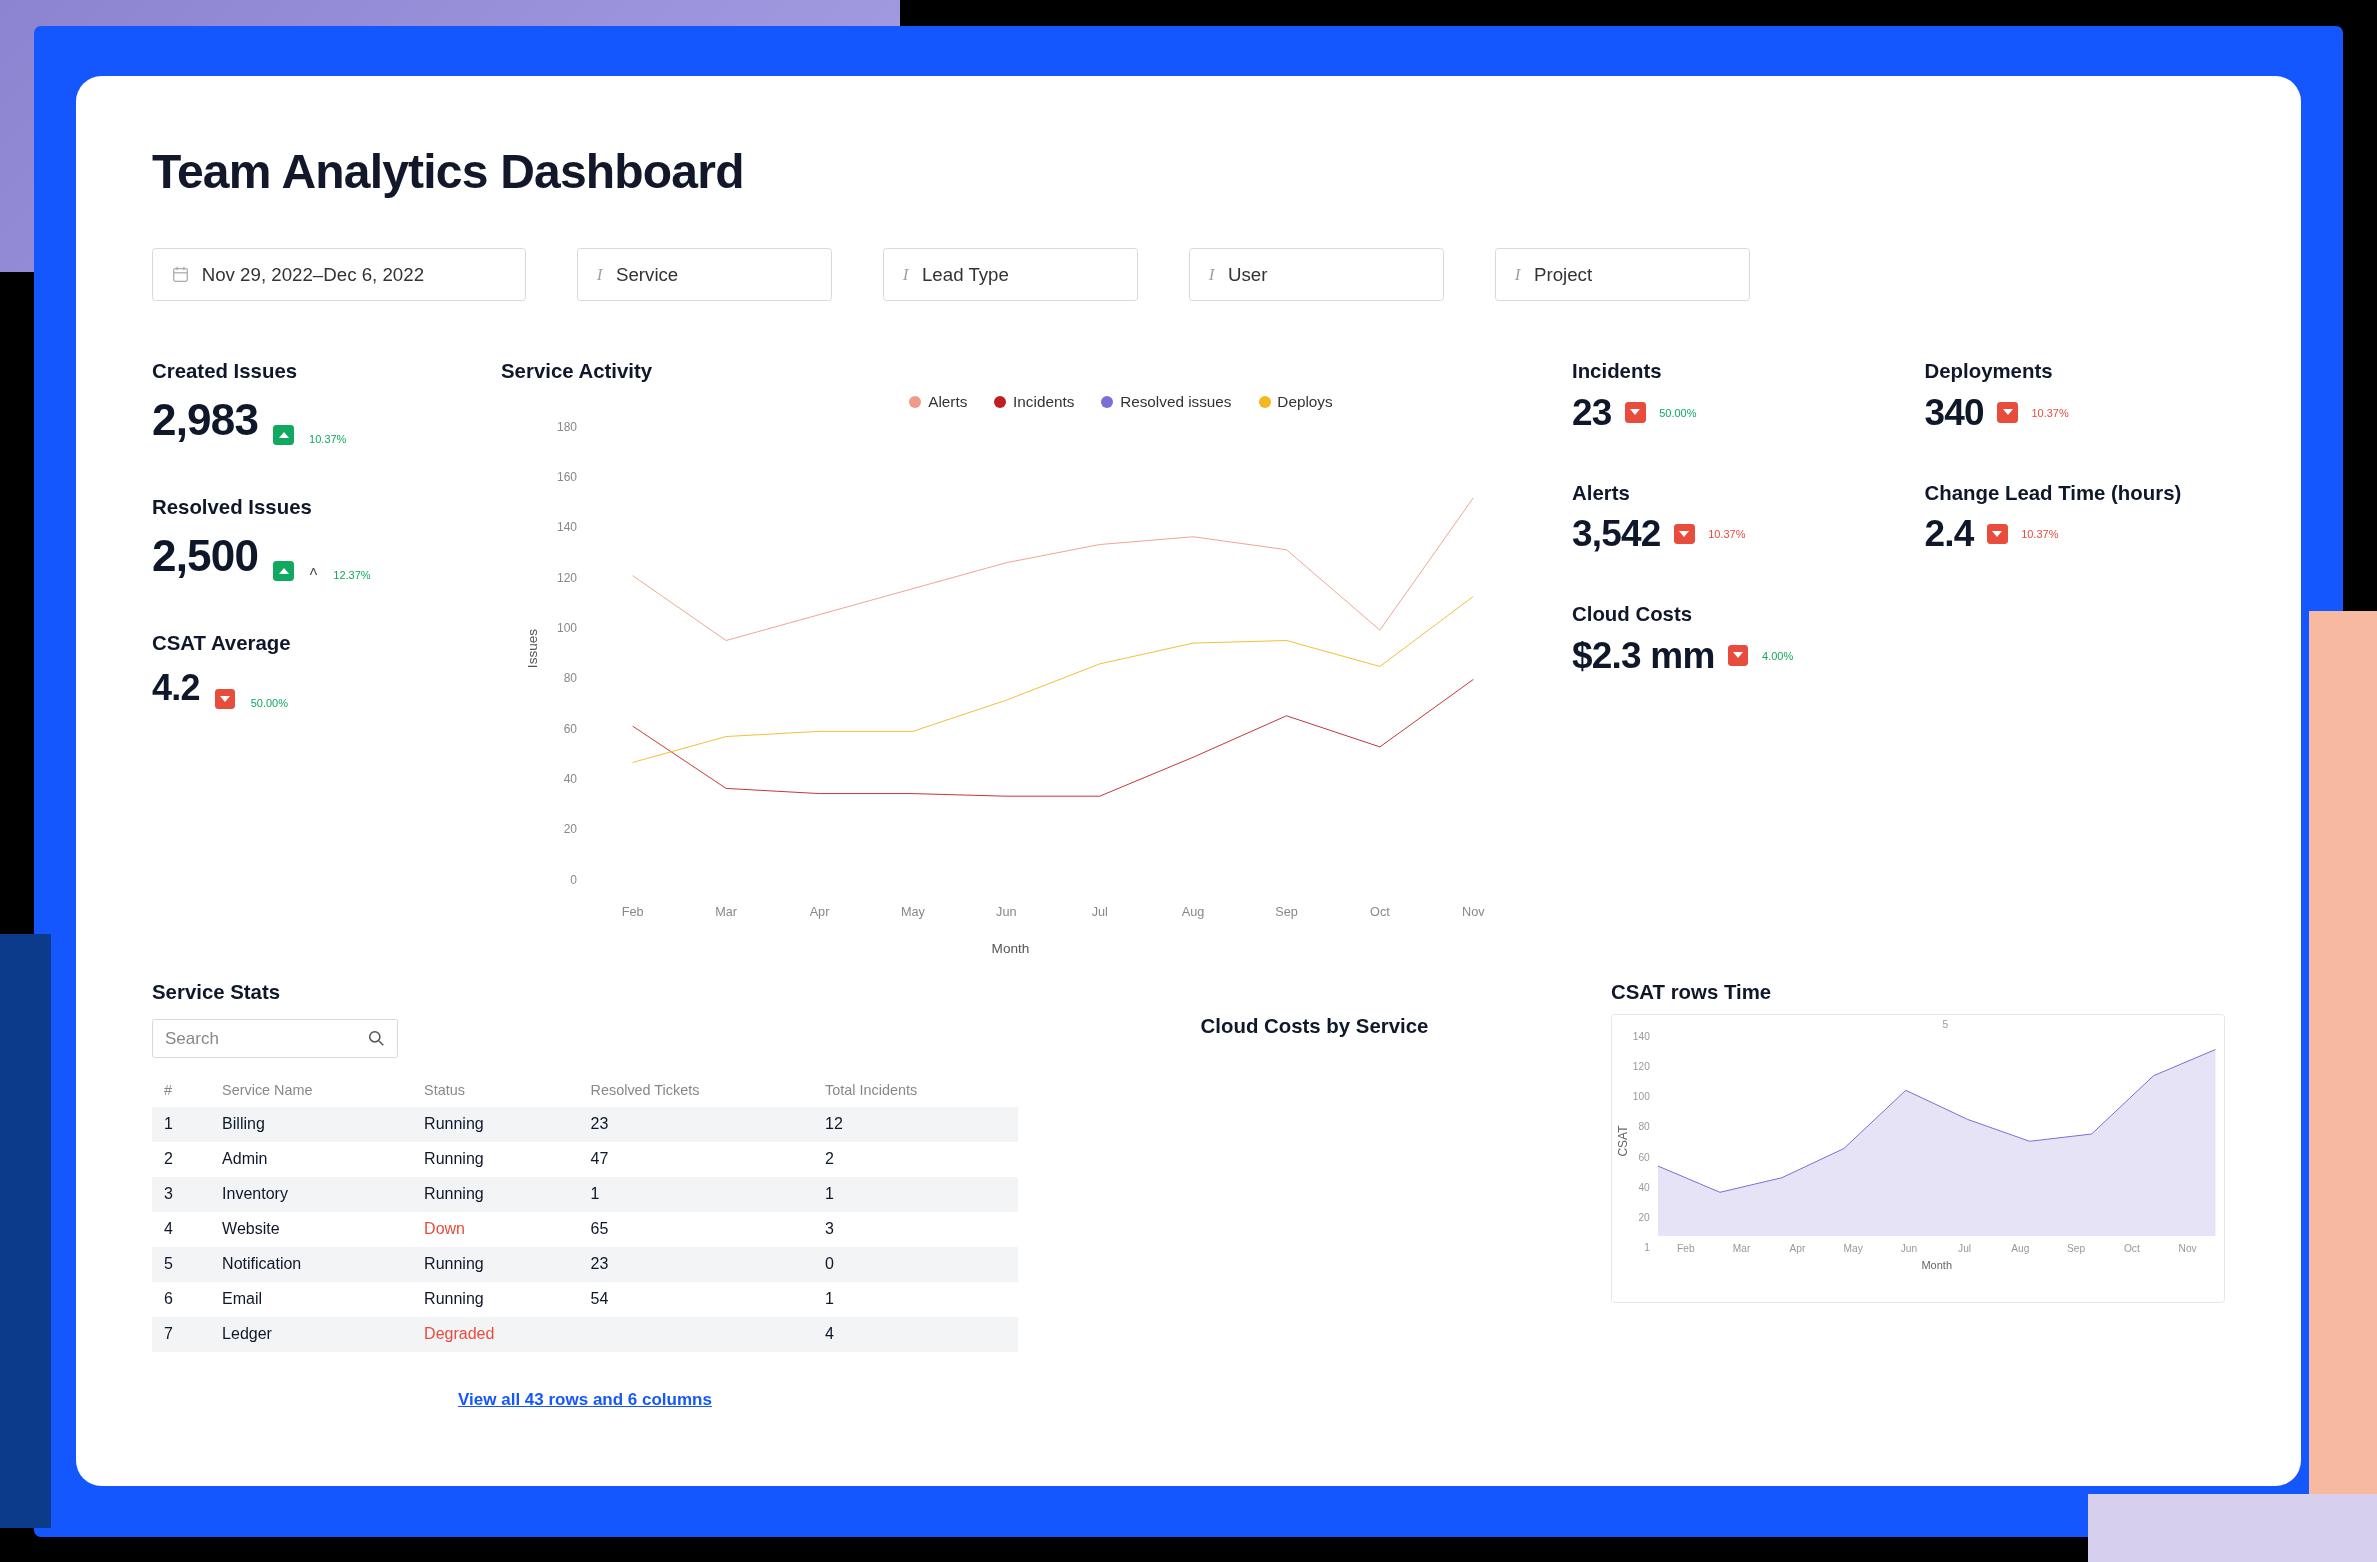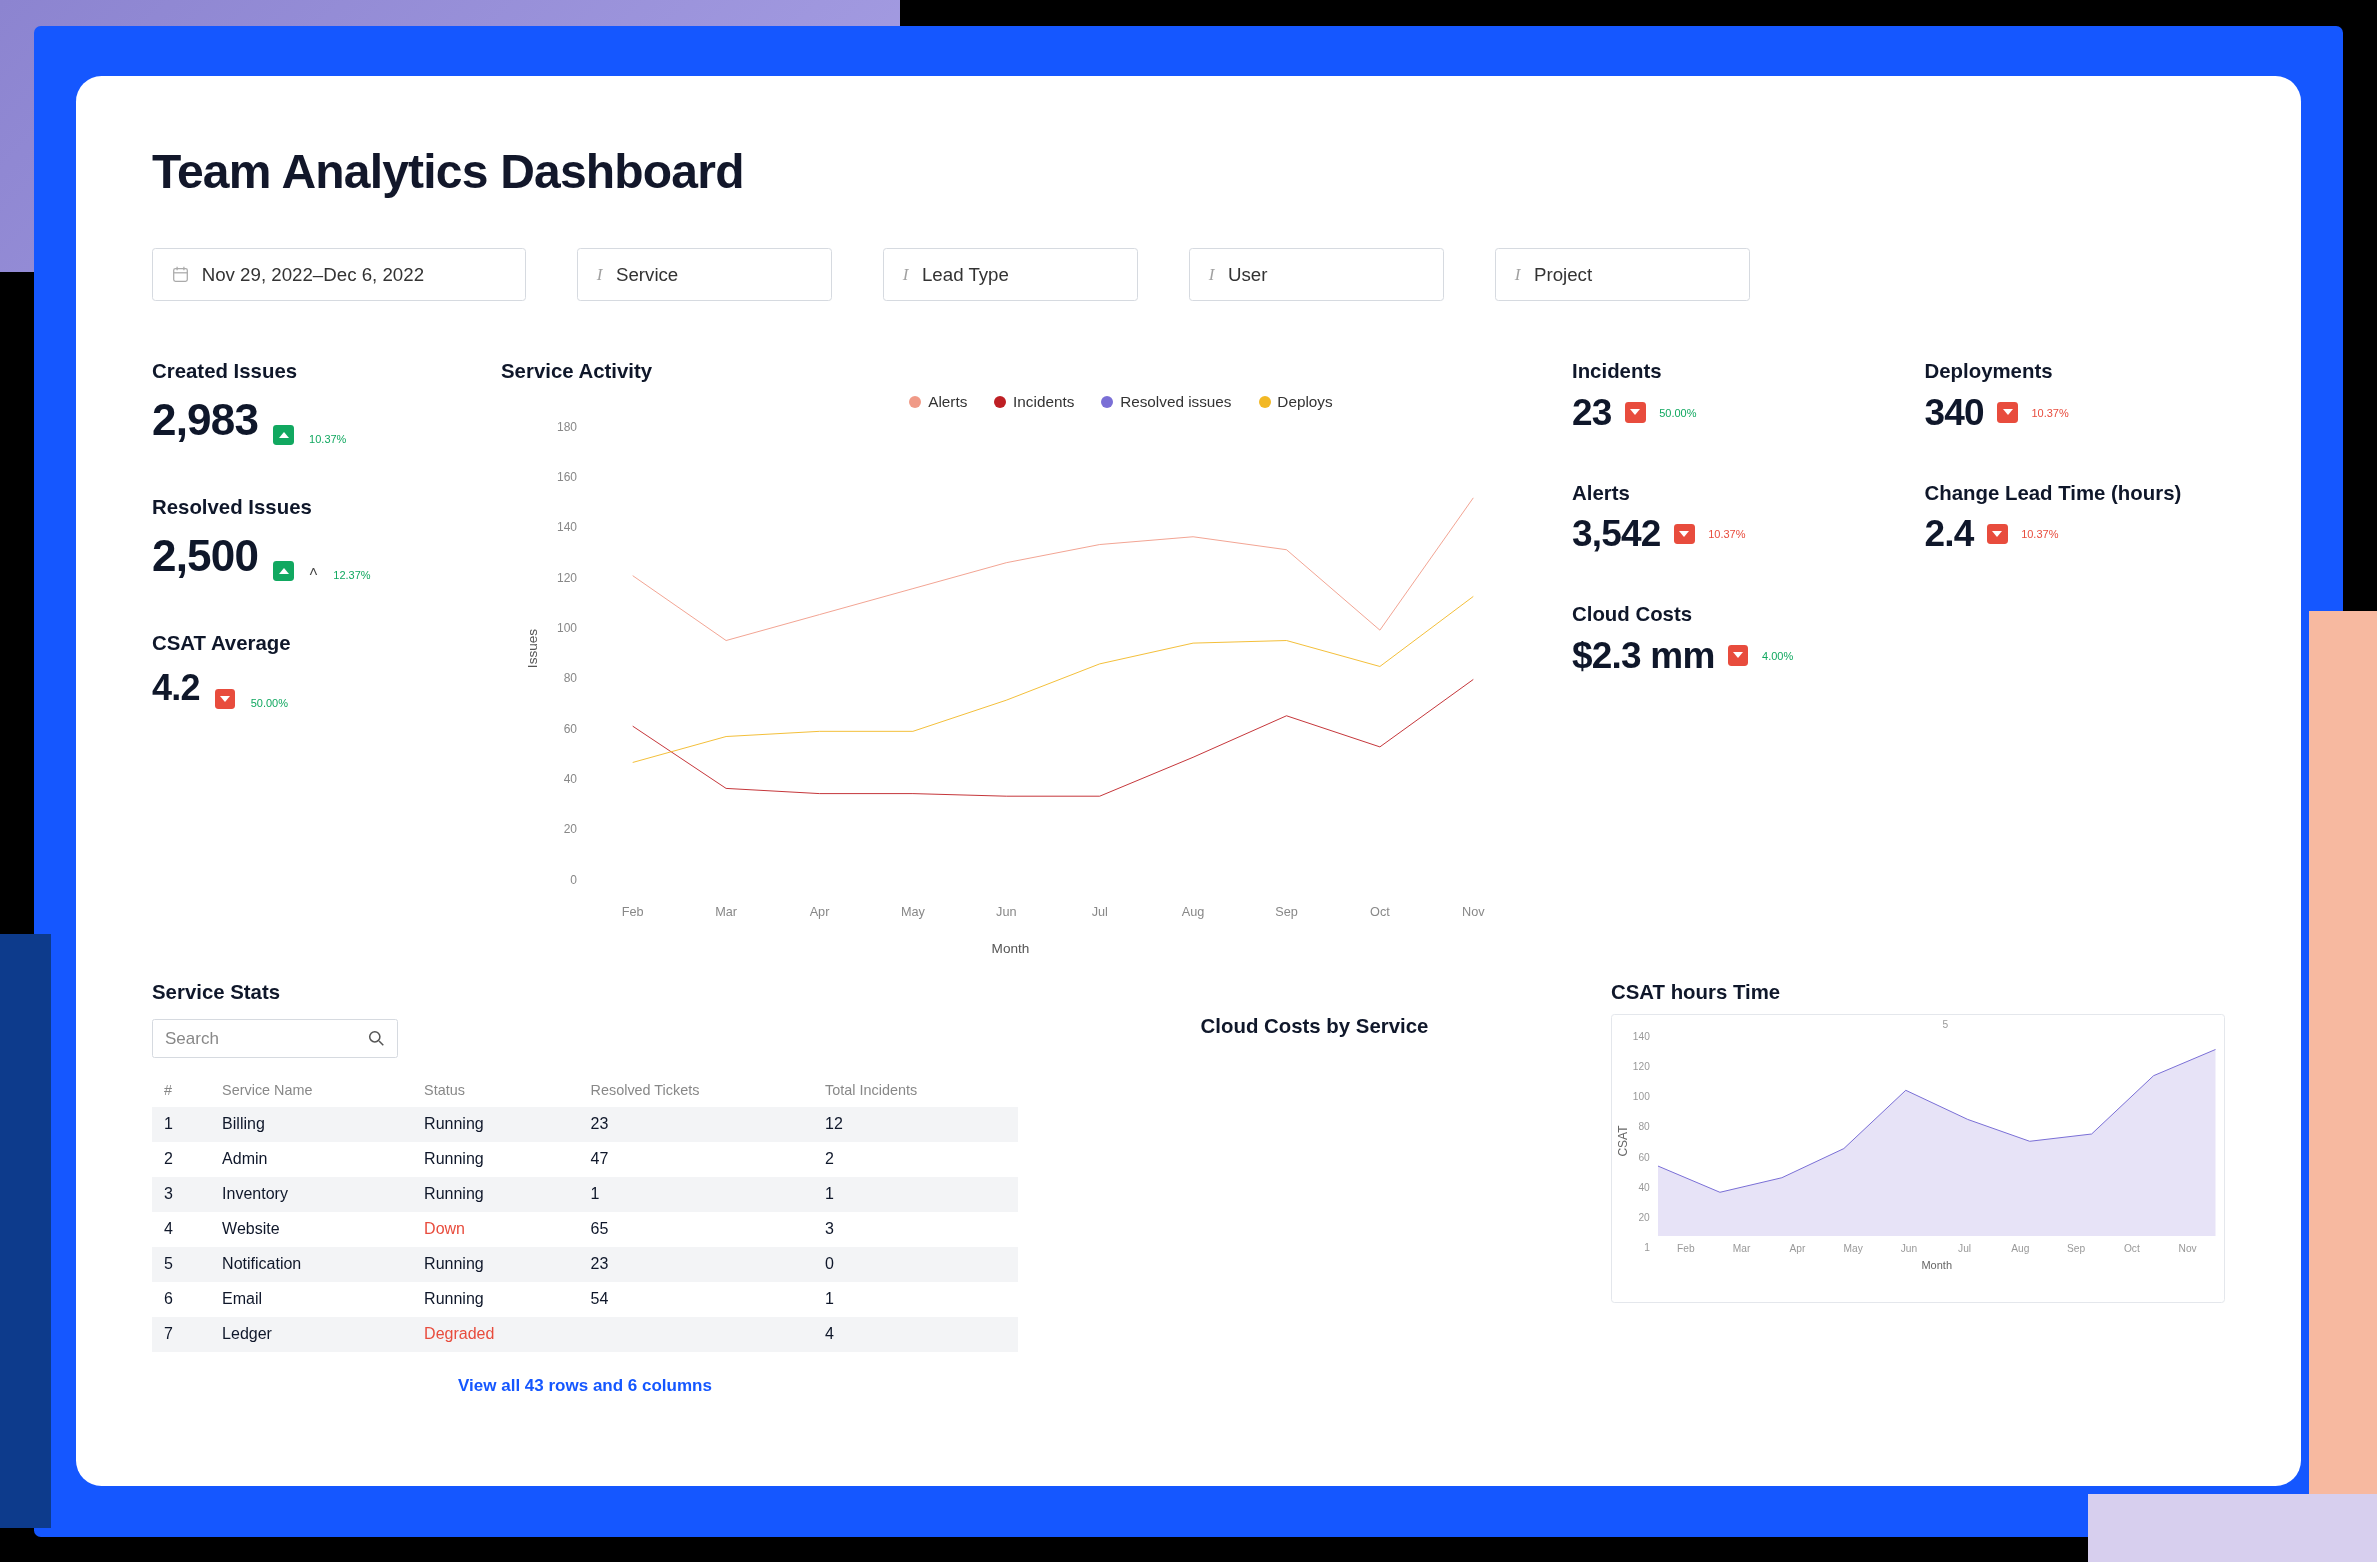--- a/index.html
+++ b/index.html
@@ -101,21 +101,21 @@
   .search {
     border:0.8px solid #D6DAE0; height:39px; width:246px; border-radius:2.5px;
     display:flex; align-items:center; padding:0 12px; color:#888; font-size:17px;
     justify-content:space-between; background:#fff; margin-top:15.3px;
   }
   table { width:100%; border-collapse:collapse; margin-top:15.3px; font-size:16px;}
   th { text-align:left; font-weight:500; color:#888; font-size:14.4px; padding:8.5px 12px;}
   td { padding:8.5px 12px; }
   tbody tr:nth-child(odd){ background:#F3F4F6; }
   .status-down{color:#E84C3D;} .status-degraded{color:#E84C3D;}
-  .viewall { color:#1557FF; font-weight:600; font-size:17px; text-align:center; margin-top:24px;}
+  .viewall { color:#1557FF; font-weight:600; font-size:17px; text-align:center; margin-top:38px;text-decoration:underline;}
 
   
   .mini { width:100%; }
   .mini .frame { border:0.8px solid #E4E7EC; border-radius:3.4px; padding:17px 8.5px 25.5px 46px;
                  position:relative; height:289px; margin-top:8.5px;}
   .mini .yl { position:absolute; left:-5.1px; top:119px; transform:rotate(-90deg);
               font-size:12px; color:#666;}
   .mini .yt { position:absolute; left:6.8px; top:15.3px; bottom:49px; width:31px;
               display:flex; flex-direction:column-reverse; justify-content:space-between;
               font-size:10.2px; color:#999; text-align:right;}
@@ -417,21 +417,21 @@
           </tbody>
       </table>
       <div class="viewall">View all 43 rows and 6 columns</div>
     </div>
 
     <div>
       <div class="section-title" style="text-align:center;margin-top:34px">Cloud Costs by Service</div>
     </div>
 
     <div class="mini">
-      <div class="section-title">CSAT hours Time</div>
+      <div class="section-title">CSAT rows Time</div>
       <div class="frame">
         <span class="topnum">5</span>
         <div class="yl">CSAT</div>
         <div class="yt" id="mini-yt">
             <span>1</span>
             <span>20</span>
             <span>40</span>
             <span>60</span>
             <span>80</span>
             <span>100</span>

